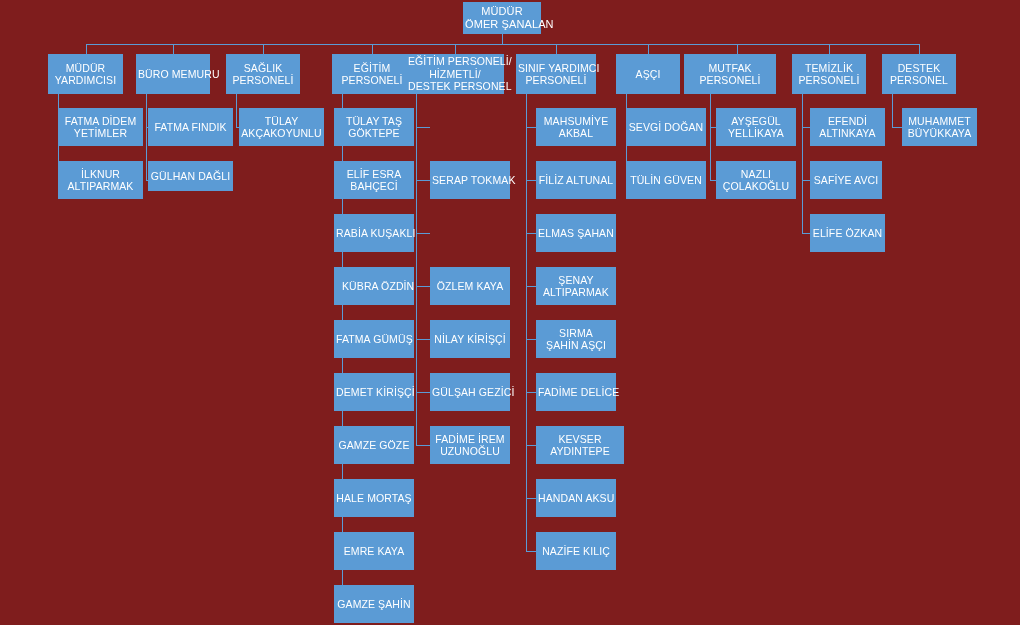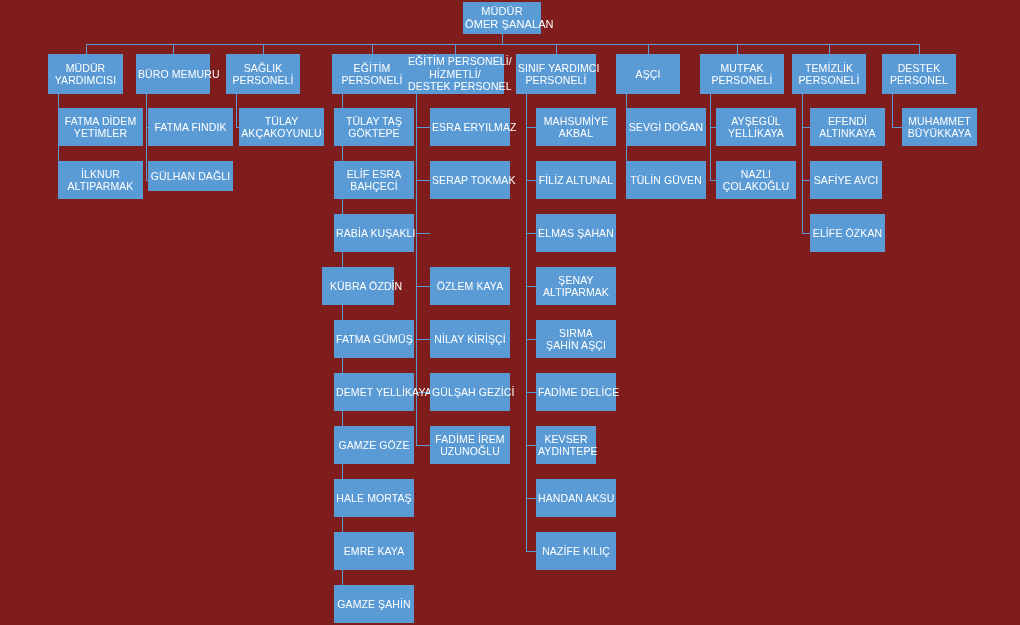--- a/index.html
+++ b/index.html
@@ -111,30 +111,30 @@
     </div>
     <div class="conn h" style="left: 342px; top: 180px; height: 1px;"></div>
     <div class="node " style="left: 334px; top: 161px; width: 80px; height: 38px;">
       <span class="label">ELİF ESRA<br>BAHÇECİ</span>
     </div>
     <div class="conn h" style="left: 342px; top: 233px; height: 1px;"></div>
     <div class="node " style="left: 334px; top: 214px; width: 80px; height: 38px;">
       <span class="label">RABİA KUŞAKLI</span>
     </div>
     <div class="conn h" style="left: 342px; top: 286px; height: 1px;"></div>
-    <div class="node " style="left: 322px; top: 267px; width: 72px; height: 38px; padding-left: 8px;">
+    <div class="node " style="left: 334px; top: 267px; width: 80px; height: 38px; padding-left: 8px;">
       <span class="label">KÜBRA ÖZDİN</span>
     </div>
     <div class="conn h" style="left: 342px; top: 339px; height: 1px;"></div>
     <div class="node " style="left: 334px; top: 320px; width: 80px; height: 38px;">
       <span class="label">FATMA GÜMÜŞ</span>
     </div>
     <div class="conn h" style="left: 342px; top: 392px; height: 1px;"></div>
     <div class="node " style="left: 334px; top: 373px; width: 80px; height: 38px;">
-      <span class="label">DEMET YELLİKAYA</span>
+      <span class="label">DEMET KİRİŞÇİ</span>
     </div>
     <div class="conn h" style="left: 342px; top: 445px; height: 1px;"></div>
     <div class="node " style="left: 334px; top: 426px; width: 80px; height: 38px;">
       <span class="label">GAMZE GÖZE</span>
     </div>
     <div class="conn h" style="left: 342px; top: 498px; height: 1px;"></div>
     <div class="node " style="left: 334px; top: 479px; width: 80px; height: 38px;">
       <span class="label">HALE MORTAŞ</span>
     </div>
     <div class="conn h" style="left: 342px; top: 551px; height: 1px;"></div>
@@ -144,23 +144,20 @@
     <div class="conn h" style="left: 342px; top: 604px; height: 1px;"></div>
     <div class="node " style="left: 334px; top: 585px; width: 80px; height: 38px;">
       <span class="label">GAMZE ŞAHİN</span>
     </div>
     <div class="conn v" style="left: 342px; top: 94px; height: 510px; width: 1px;"></div>
     <div class="conn v" style="left: 455px; top: 44px; height: 10px; width: 1px;"></div>
     <div class="node header" style="left: 406px; top: 54px; width: 98px; height: 40px; white-space: nowrap;">
       <span class="label">EĞİTİM PERSONELİ/<br>HİZMETLİ/<br>DESTEK PERSONEL</span>
     </div>
     <div class="conn h" style="left: 416px; top: 127px; width: 14px; height: 1px;"></div>
-    <div class="node " style="left: 430px; top: 108px; width: 80px; height: 38px;">
-      <span class="label">ESRA ERYILMAZ</span>
-    </div>
     <div class="conn h" style="left: 416px; top: 180px; width: 14px; height: 1px;"></div>
     <div class="node " style="left: 430px; top: 161px; width: 80px; height: 38px;">
       <span class="label">SERAP TOKMAK</span>
     </div>
     <div class="conn h" style="left: 416px; top: 233px; width: 14px; height: 1px;"></div>
     <div class="conn h" style="left: 416px; top: 286px; width: 14px; height: 1px;"></div>
     <div class="node " style="left: 430px; top: 267px; width: 80px; height: 38px;">
       <span class="label">ÖZLEM KAYA</span>
     </div>
     <div class="conn h" style="left: 416px; top: 339px; width: 14px; height: 1px;"></div>
@@ -198,21 +195,21 @@
     </div>
     <div class="conn h" style="left: 526px; top: 339px; width: 10px; height: 1px;"></div>
     <div class="node " style="left: 536px; top: 320px; width: 80px; height: 38px;">
       <span class="label">SIRMA<br>ŞAHİN AŞÇI</span>
     </div>
     <div class="conn h" style="left: 526px; top: 392px; width: 10px; height: 1px;"></div>
     <div class="node " style="left: 536px; top: 373px; width: 80px; height: 38px;">
       <span class="label">FADİME DELİCE</span>
     </div>
     <div class="conn h" style="left: 526px; top: 445px; width: 10px; height: 1px;"></div>
-    <div class="node " style="left: 536px; top: 426px; width: 60px; height: 38px;">
+    <div class="node " style="left: 536px; top: 426px; width: 88px; height: 38px;">
       <span class="label">KEVSER<br>AYDINTEPE</span>
     </div>
     <div class="conn h" style="left: 526px; top: 498px; width: 10px; height: 1px;"></div>
     <div class="node " style="left: 536px; top: 479px; width: 80px; height: 38px;">
       <span class="label">HANDAN AKSU</span>
     </div>
     <div class="conn h" style="left: 526px; top: 551px; width: 10px; height: 1px;"></div>
     <div class="node " style="left: 536px; top: 532px; width: 80px; height: 38px;">
       <span class="label">NAZİFE KILIÇ</span>
     </div>
@@ -224,21 +221,21 @@
     <div class="conn h" style="left: 626px; top: 127px; width: 0px; height: 1px;"></div>
     <div class="node " style="left: 626px; top: 108px; width: 80px; height: 38px; text-align: center;">
       <span class="label">SEVGİ DOĞAN</span>
     </div>
     <div class="conn h" style="left: 626px; top: 180px; width: 0px; height: 1px;"></div>
     <div class="node " style="left: 626px; top: 161px; width: 80px; height: 38px;">
       <span class="label">TÜLİN GÜVEN</span>
     </div>
     <div class="conn v" style="left: 626px; top: 94px; height: 86px; width: 1px;"></div>
     <div class="conn v" style="left: 737px; top: 44px; height: 10px; width: 1px;"></div>
-    <div class="node header" style="left: 700px; top: 54px; width: 84px; height: 40px;">
+    <div class="node header" style="left: 684px; top: 54px; width: 92px; height: 40px;">
       <span class="label">MUTFAK<br>PERSONELİ</span>
     </div>
     <div class="conn h" style="left: 710px; top: 127px; width: 6px; height: 1px;"></div>
     <div class="node " style="left: 716px; top: 108px; width: 80px; height: 38px;">
       <span class="label">AYŞEGÜL<br>YELLİKAYA</span>
     </div>
     <div class="conn h" style="left: 710px; top: 180px; width: 6px; height: 1px;"></div>
     <div class="node " style="left: 716px; top: 161px; width: 80px; height: 38px;">
       <span class="label">NAZLI<br>ÇOLAKOĞLU</span>
     </div>

